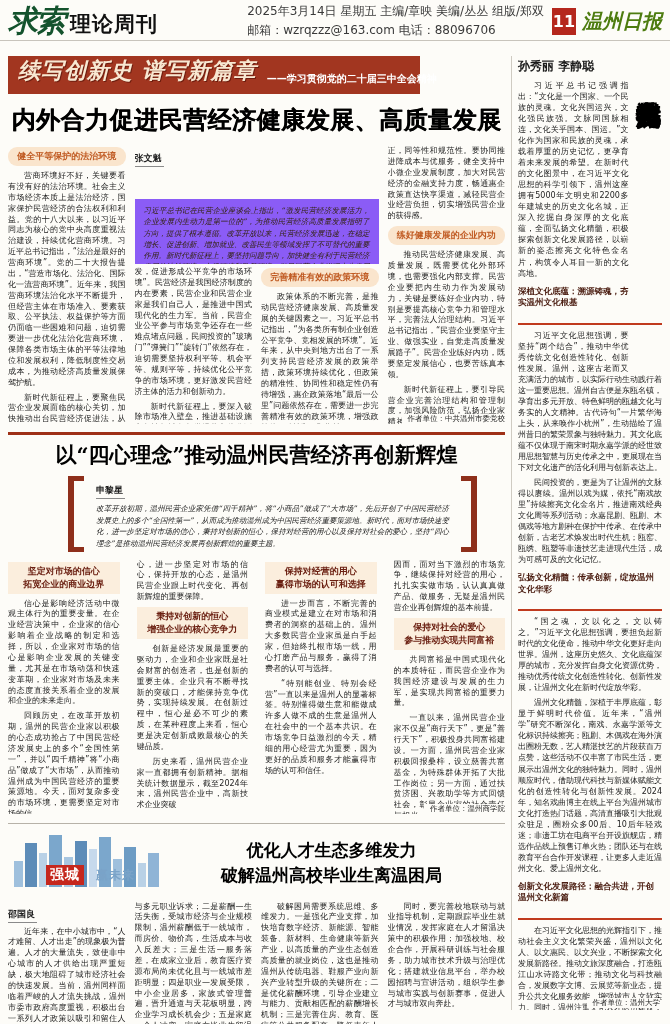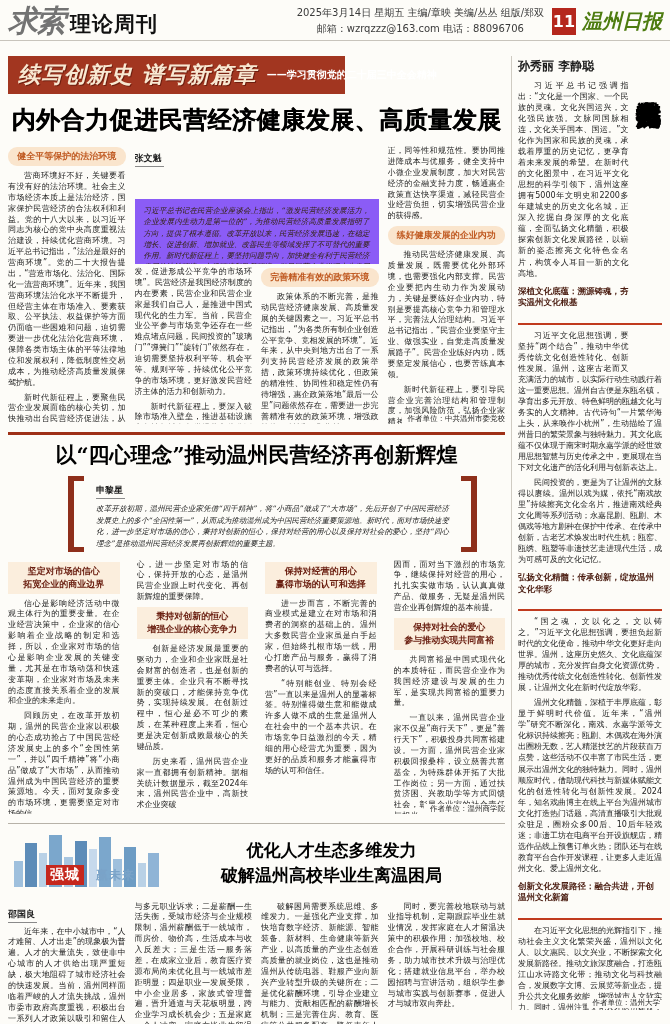--- a/index.html
+++ b/index.html
@@ -2,31 +2,31 @@
 <html><head>
 <meta charset="utf-8">
 <style>
   html,body{margin:0;padding:0;background:#e8e6e0;}
   .page{position:relative;width:670px;height:1024px;margin:0 auto;background:#fdfcf8;
         font-family:"DejaVu Sans","Liberation Sans",sans-serif;color:#1c1c1c;overflow:hidden;}
   
   .hdr{position:absolute;left:8px;top:4px;width:654px;height:34px;display:flex;align-items:center;}
   .mast{display:flex;align-items:baseline;gap:6px;}
   .mast-logo{font-family:"DejaVu Serif","Liberation Serif",serif;font-style:italic;font-weight:900;
-             font-size:30px;color:#737373;letter-spacing:-2px;}
+             font-size:30px;color:#14532d;letter-spacing:-2px;}
   .mast-sec{font-size:21px;font-weight:900;color:#111;letter-spacing:1px;}
-  .hmeta{margin-left:auto;text-align:center;font-size:10px;color:#3a3a3a;line-height:1.6;white-space:nowrap;}
+  .hmeta{margin-left:auto;text-align:left;font-size:12px;color:#3a3a3a;line-height:1.6;white-space:nowrap;}
   .pnum{width:24px;height:27px;background:#b5271d;color:#fff;font-weight:900;font-size:16px;
         display:flex;align-items:center;justify-content:center;margin:0 6px 0 8px;}
   .paper{font-family:"DejaVu Serif","Liberation Serif",serif;font-style:italic;font-weight:900;
          font-size:20px;color:#4d7c0f;white-space:nowrap;text-align:right;}
   .hdr-rule{position:absolute;left:0;top:40px;width:670px;height:1px;background:#c8c4bc;}
   
-  .banner{position:absolute;left:8px;top:56px;width:337px;height:38px;background:#a23620;
-          display:flex;align-items:center;padding:0 10px;box-sizing:border-box;}
+  .banner{position:absolute;left:8px;top:56px;width:412px;height:38px;background:#a23620;
+          display:flex;align-items:flex-end;padding:8px 10px;box-sizing:border-box;}
   .banner-big{font-family:"DejaVu Serif","Liberation Serif",serif;font-style:italic;font-weight:900;
               font-size:22px;color:#f8e8d2;letter-spacing:1px;text-shadow:1px 1px 0 #6d1d0e;white-space:nowrap;}
   .banner-sub{color:#ffffff;font-weight:bold;font-size:10px;margin-left:10px;white-space:nowrap;}
   
   .sidebar{position:absolute;left:511px;top:56px;width:151px;height:954px;border-left:1px solid #cfcbc2;
            padding-left:6px;box-sizing:border-box;overflow:hidden;}
   .side-authors{font-size:12px;font-weight:bold;margin:2px 0 5px;}
   .vtitle{float:right;writing-mode:vertical-rl;font-family:"DejaVu Serif","Liberation Serif",serif;
           font-weight:900;font-size:25px;line-height:1.1;height:282px;margin:2px 0 6px 6px;color:#000;}
   .sp{font-size:8px;line-height:1.38;text-align:justify;text-indent:2em;margin:0 0 4px;}

